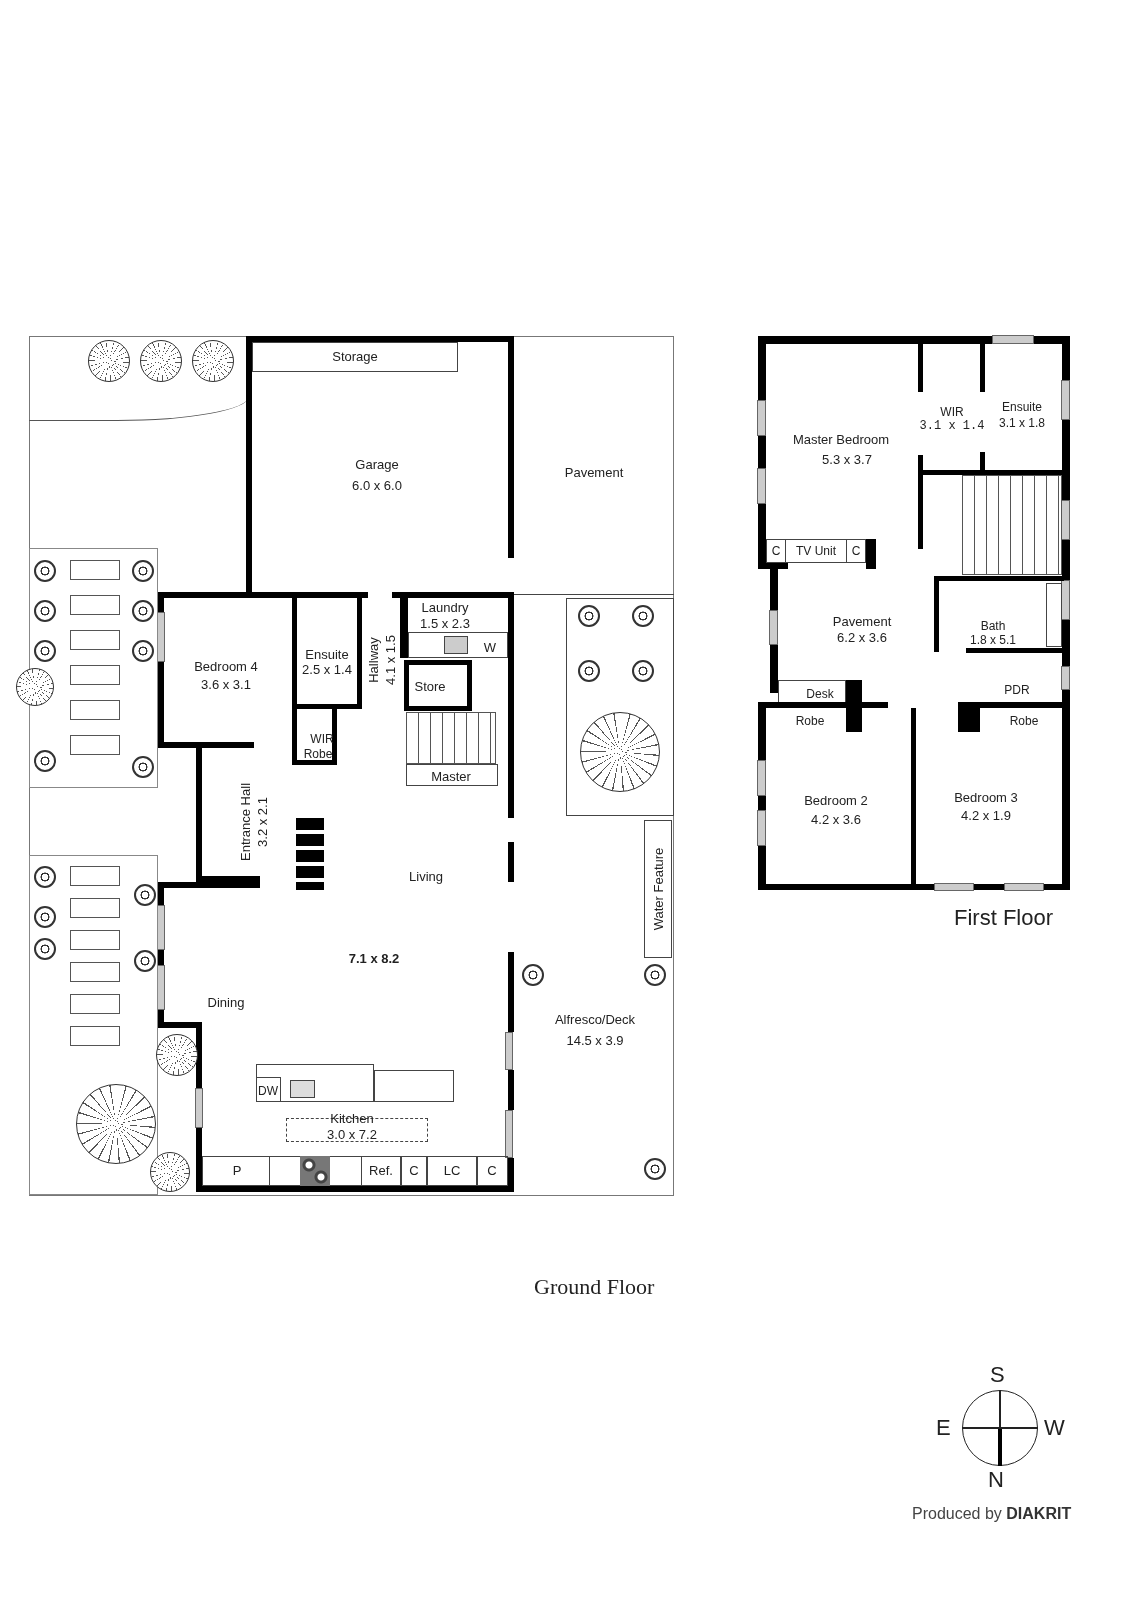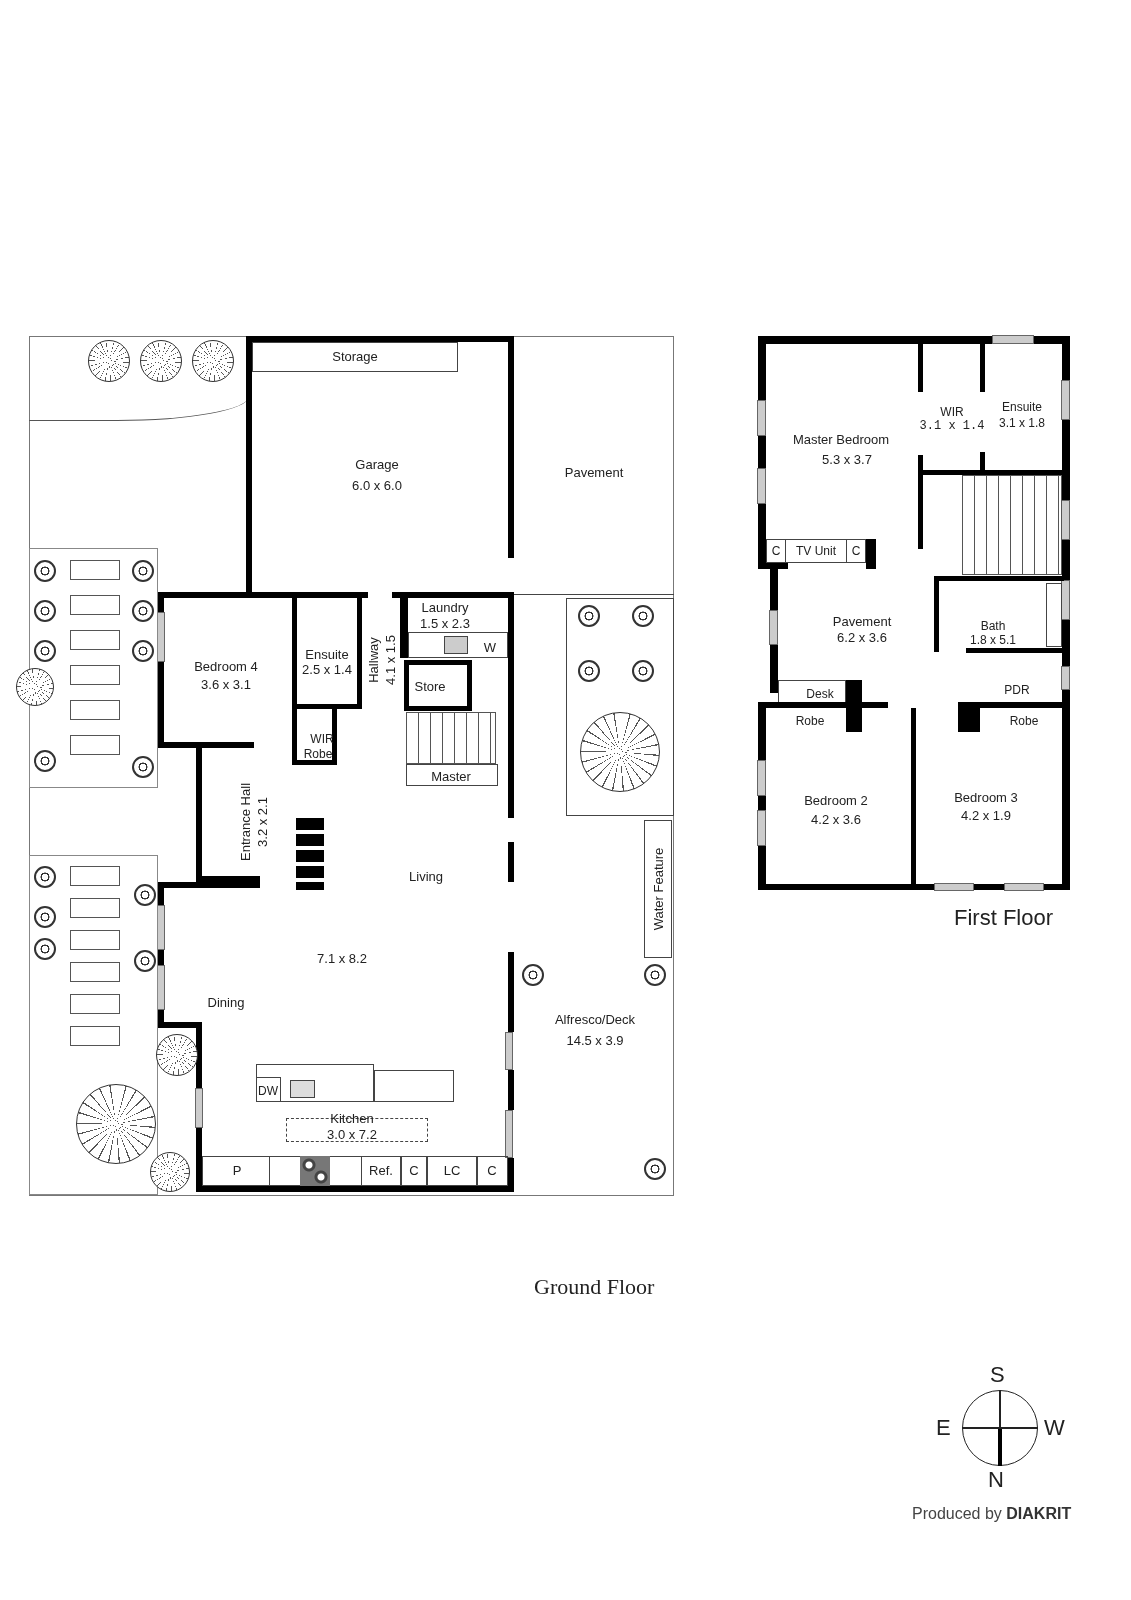--- a/index.html
+++ b/index.html
@@ -88,21 +88,21 @@
   <div class="window" style="left:505px;top:1110px;width:8px;height:48px;"></div>
   <div class="wall" style="left:508px;top:1158px;width:6px;height:34px;"></div>
 
   <div class="wall" style="left:196px;top:748px;width:6px;height:140px;"></div>
   <div class="wall" style="left:158px;top:882px;width:44px;height:6px;"></div>
   <div class="wall" style="left:202px;top:876px;width:58px;height:12px;"></div>
   <div class="rot" style="left:254px;top:822px;"><span>Entrance Hall</span><br><span>3.2 x 2.1</span></div>
   <div class="abs" style="left:296px;top:818px;width:28px;height:72px;background:repeating-linear-gradient(#000 0 12px,#fff 12px 16px);"></div>
 
   <div class="lbl" style="left:426px;top:868px;">Living</div>
-  <div class="lbl" style="left:342px;top:950px;">7.1 x 8.2</div>
+  <div class="lbl" style="left:374px;top:950px;font-weight:bold;">7.1 x 8.2</div>
   <div class="lbl" style="left:226px;top:994px;">Dining</div>
 
   <div class="wall" style="left:158px;top:882px;width:6px;height:140px;"></div>
   <div class="window" style="left:157px;top:905px;width:8px;height:45px;"></div>
   <div class="window" style="left:157px;top:965px;width:8px;height:45px;"></div>
   <div class="wall" style="left:158px;top:1022px;width:44px;height:6px;"></div>
   <div class="wall" style="left:196px;top:1022px;width:6px;height:170px;"></div>
   <div class="window" style="left:195px;top:1088px;width:8px;height:40px;"></div>
   <div class="wall" style="left:196px;top:1186px;width:318px;height:6px;"></div>
 

